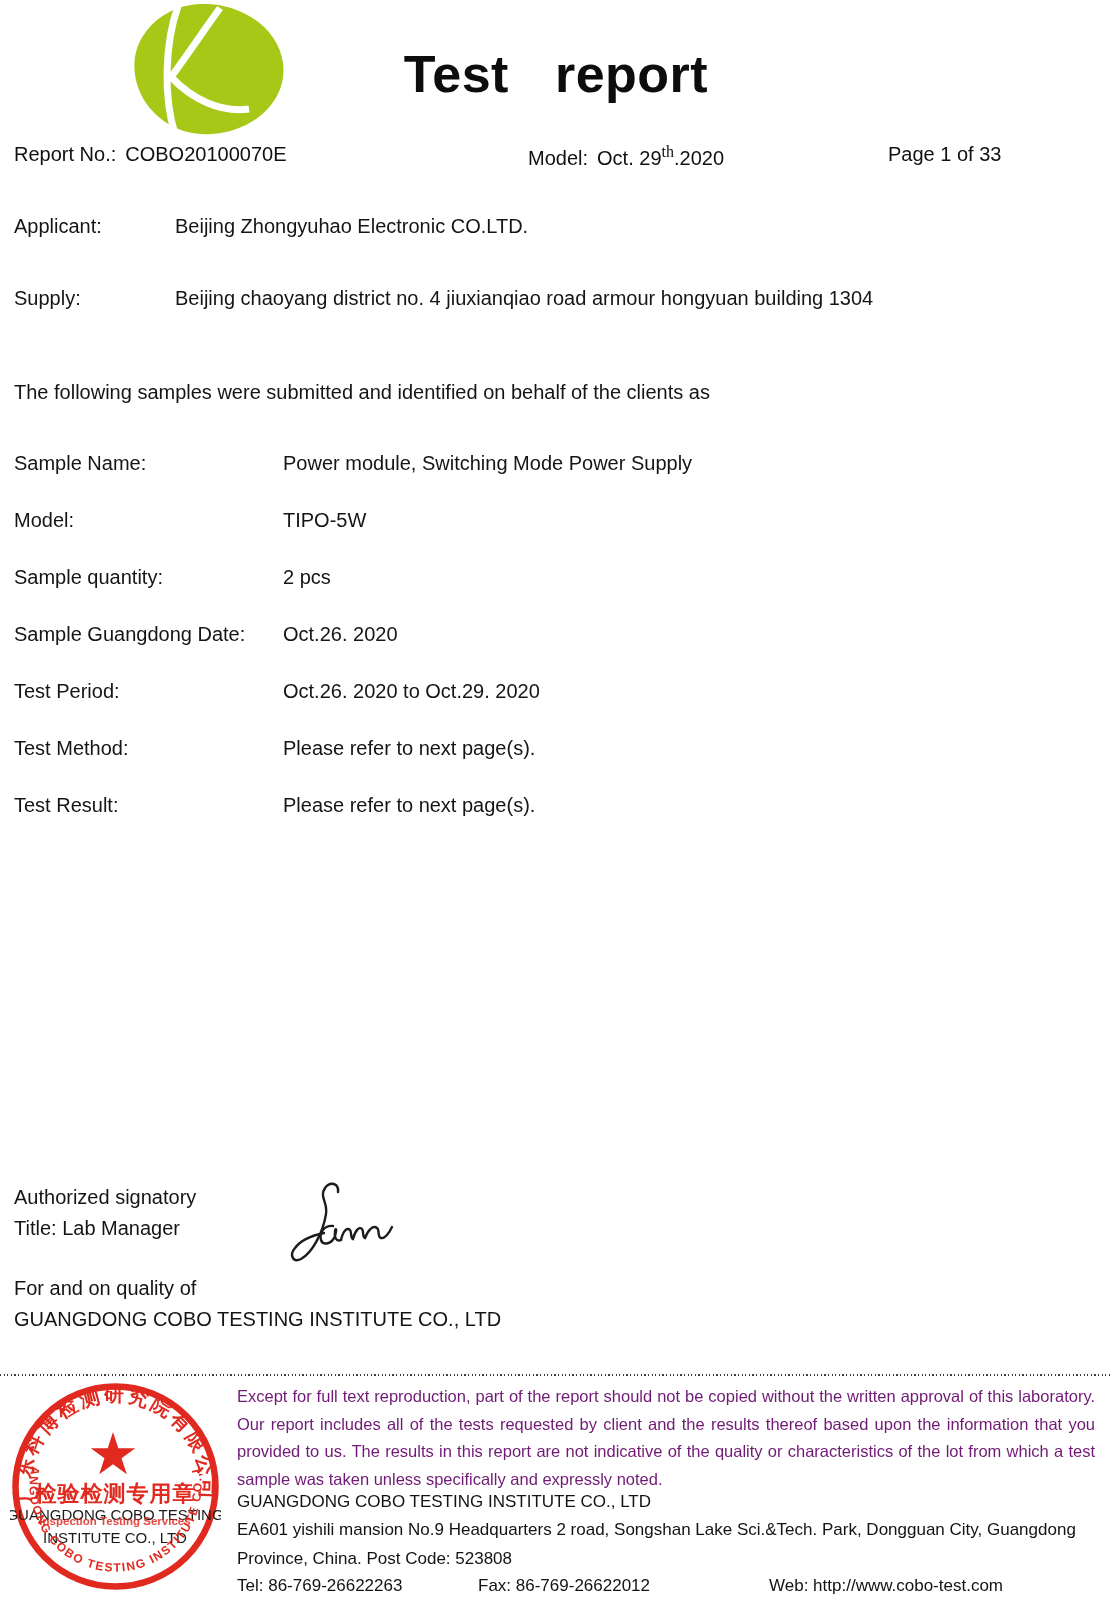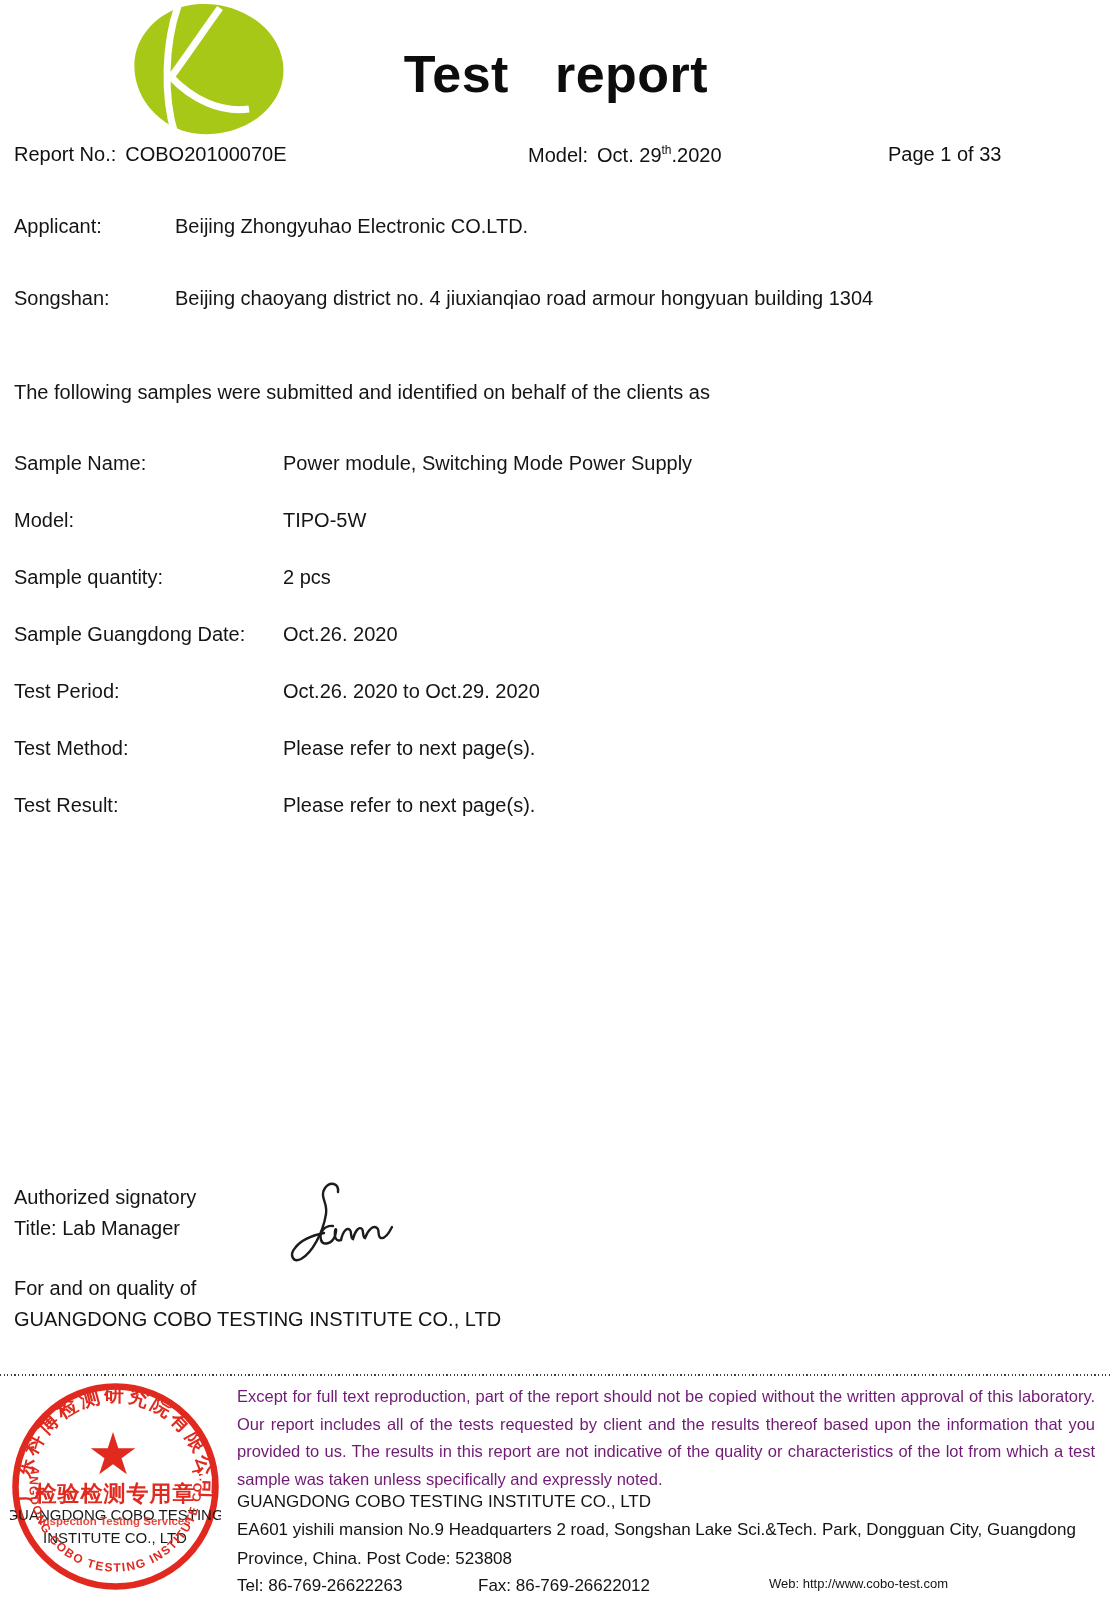--- a/index.html
+++ b/index.html
@@ -12,21 +12,21 @@
   .abs { position:absolute; white-space:nowrap; }
   .body-text { font-size:20px; color:#151515; }
   .page-title {
     position:absolute; top:44px; left:0; width:100%;
     text-align:center; font-size:52px; font-weight:bold; color:#0d0d0d;
     letter-spacing:0.5px;
   }
   .page-title .gap { display:inline-block; width:46px; }
   .hdr { font-size:20px; }
   .hdr .lbl { margin-right:9px; }
-  sup { font-size:12px; vertical-align:super; }
+  sup { font-size:16px; vertical-align:super;font-family:Liberation Serif, serif; }
   .sig-svg { position:absolute; left:283px; top:1178px; }
   .divider-dotted {
     position:absolute; left:0; top:1374px; width:1112px; height:2px;
     background:repeating-linear-gradient(to right, #3c3c3c 0 1.2px, transparent 1.2px 3.6px);
   }
   .footer-text { font-size:16.5px; color:#131313; }
   .disclaimer {
     position:absolute; left:237px; top:1383px; width:858px;
     font-size:16.5px; line-height:27.6px; text-align:justify; color:#701a75;
     white-space:normal;
@@ -51,21 +51,21 @@
   <div class="abs hdr" style="left:14px; top:143px;">
     <span class="lbl">Report No.:</span><span>COBO20100070E</span>
   </div>
   <div class="abs hdr" style="left:528px; top:143px;">
     <span class="lbl">Model:</span><span>Oct. 29</span><sup>th</sup><span>.2020</span>
   </div>
   <div class="abs hdr" style="left:888px; top:143px;">Page 1 of 33</div>
 
   <div class="abs body-text" style="left:14px;  top:215px;">Applicant:</div>
   <div class="abs body-text" style="left:175px; top:215px;">Beijing Zhongyuhao Electronic CO.LTD.</div>
-  <div class="abs body-text" style="left:14px;  top:287px;">Songshan:</div>
+  <div class="abs body-text" style="left:14px;  top:287px;">Supply:</div>
   <div class="abs body-text" style="left:175px; top:287px;text-align:right;">Beijing chaoyang district no. 4 jiuxianqiao road armour hongyuan building 1304</div>
 
   <div class="abs body-text" style="left:14px; top:381px;">The following samples were submitted and identified on behalf of the clients as</div>
 
   <div class="abs body-text" style="left:14px;  top:452px;">Sample Name:</div>
   <div class="abs body-text" style="left:283px; top:452px;">Power module, Switching Mode Power Supply</div>
   <div class="abs body-text" style="left:14px;  top:509px;">Model:</div>
   <div class="abs body-text" style="left:283px; top:509px;">TIPO-5W</div>
   <div class="abs body-text" style="left:14px;  top:566px;">Sample quantity:</div>
   <div class="abs body-text" style="left:283px; top:566px;">2 pcs</div>
@@ -119,18 +119,18 @@
   <div class="abs footer-text" style="left:237px; top:1549px; font-size:17px;">Province, China. Post Code: 523808</div>
 
   <div class="abs footer-text" style="left:237px; top:1576px; font-size:17px;">
     <span>Tel:</span>
     <span>86-769-26622263</span>
   </div>
   <div class="abs footer-text" style="left:478px; top:1576px; font-size:17px;">
     <span>Fax:</span>
     <span>86-769-26622012</span>
   </div>
-  <div class="abs footer-text" style="left:769px; top:1576px; font-size:13px;">
+  <div class="abs footer-text" style="left:769px; top:1576px; font-size:17px;">
     <span>Web:</span>
     <span>http://www.cobo-test.com</span>
   </div>
 
 </div>
 
 </body></html>

